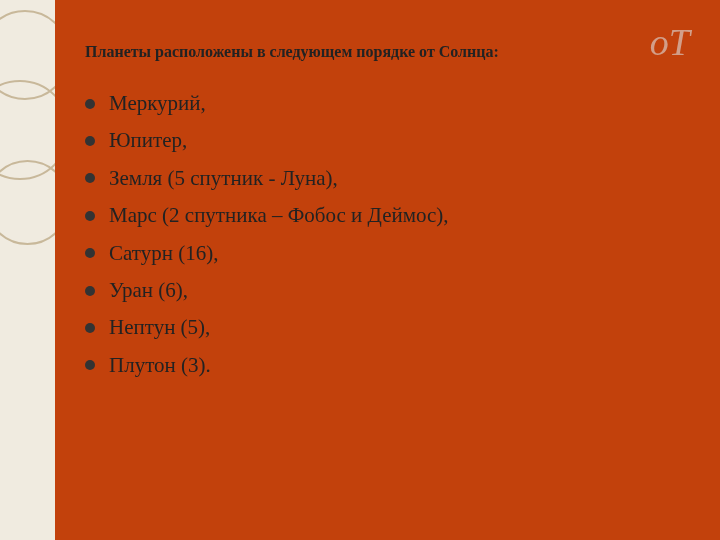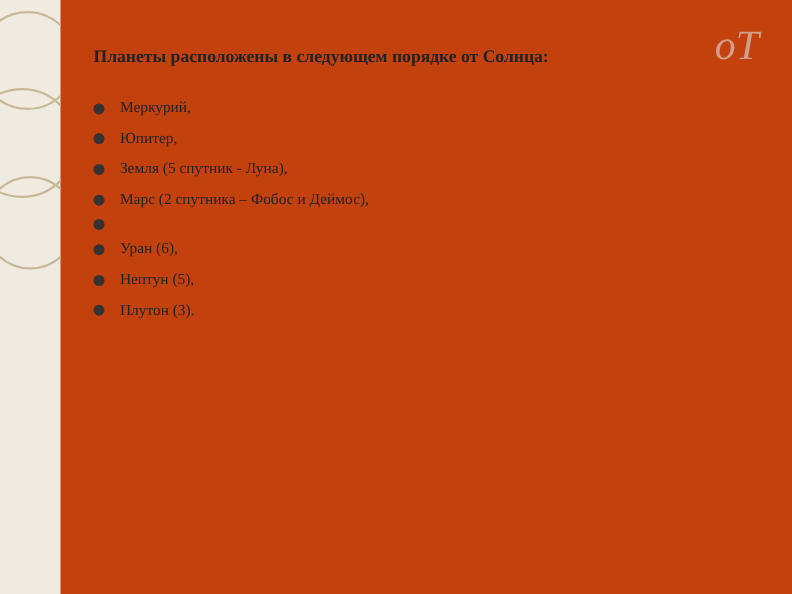--- a/index.html
+++ b/index.html
@@ -82,21 +82,21 @@
 
     .planet-list {
       list-style: none;
       padding: 0;
       margin: 0;
     }
 
     .planet-list li {
       display: flex;
       align-items: center;
-      font-size: 14px;
+      font-size: 21px;
       color: #222;
       margin-bottom: 8px;
       line-height: 1.4;
     }
 
     .bullet {
       display: inline-block;
       width: 10px;
       height: 10px;
       border-radius: 50%;
@@ -144,20 +144,21 @@
       <li>
         <span class="bullet"></span>
         <span>Земля (5 спутник - Луна),</span>
       </li>
       <li>
         <span class="bullet"></span>
         <span>Марс (2 спутника – Фобос и Деймос),</span>
       </li>
       <li>
         <span class="bullet"></span>
+        <span>Сатурн (16),</span>
       </li>
       <li>
         <span class="bullet"></span>
         <span>Уран (6),</span>
       </li>
       <li>
         <span class="bullet"></span>
         <span>Нептун (5),</span>
       </li>
       <li>

